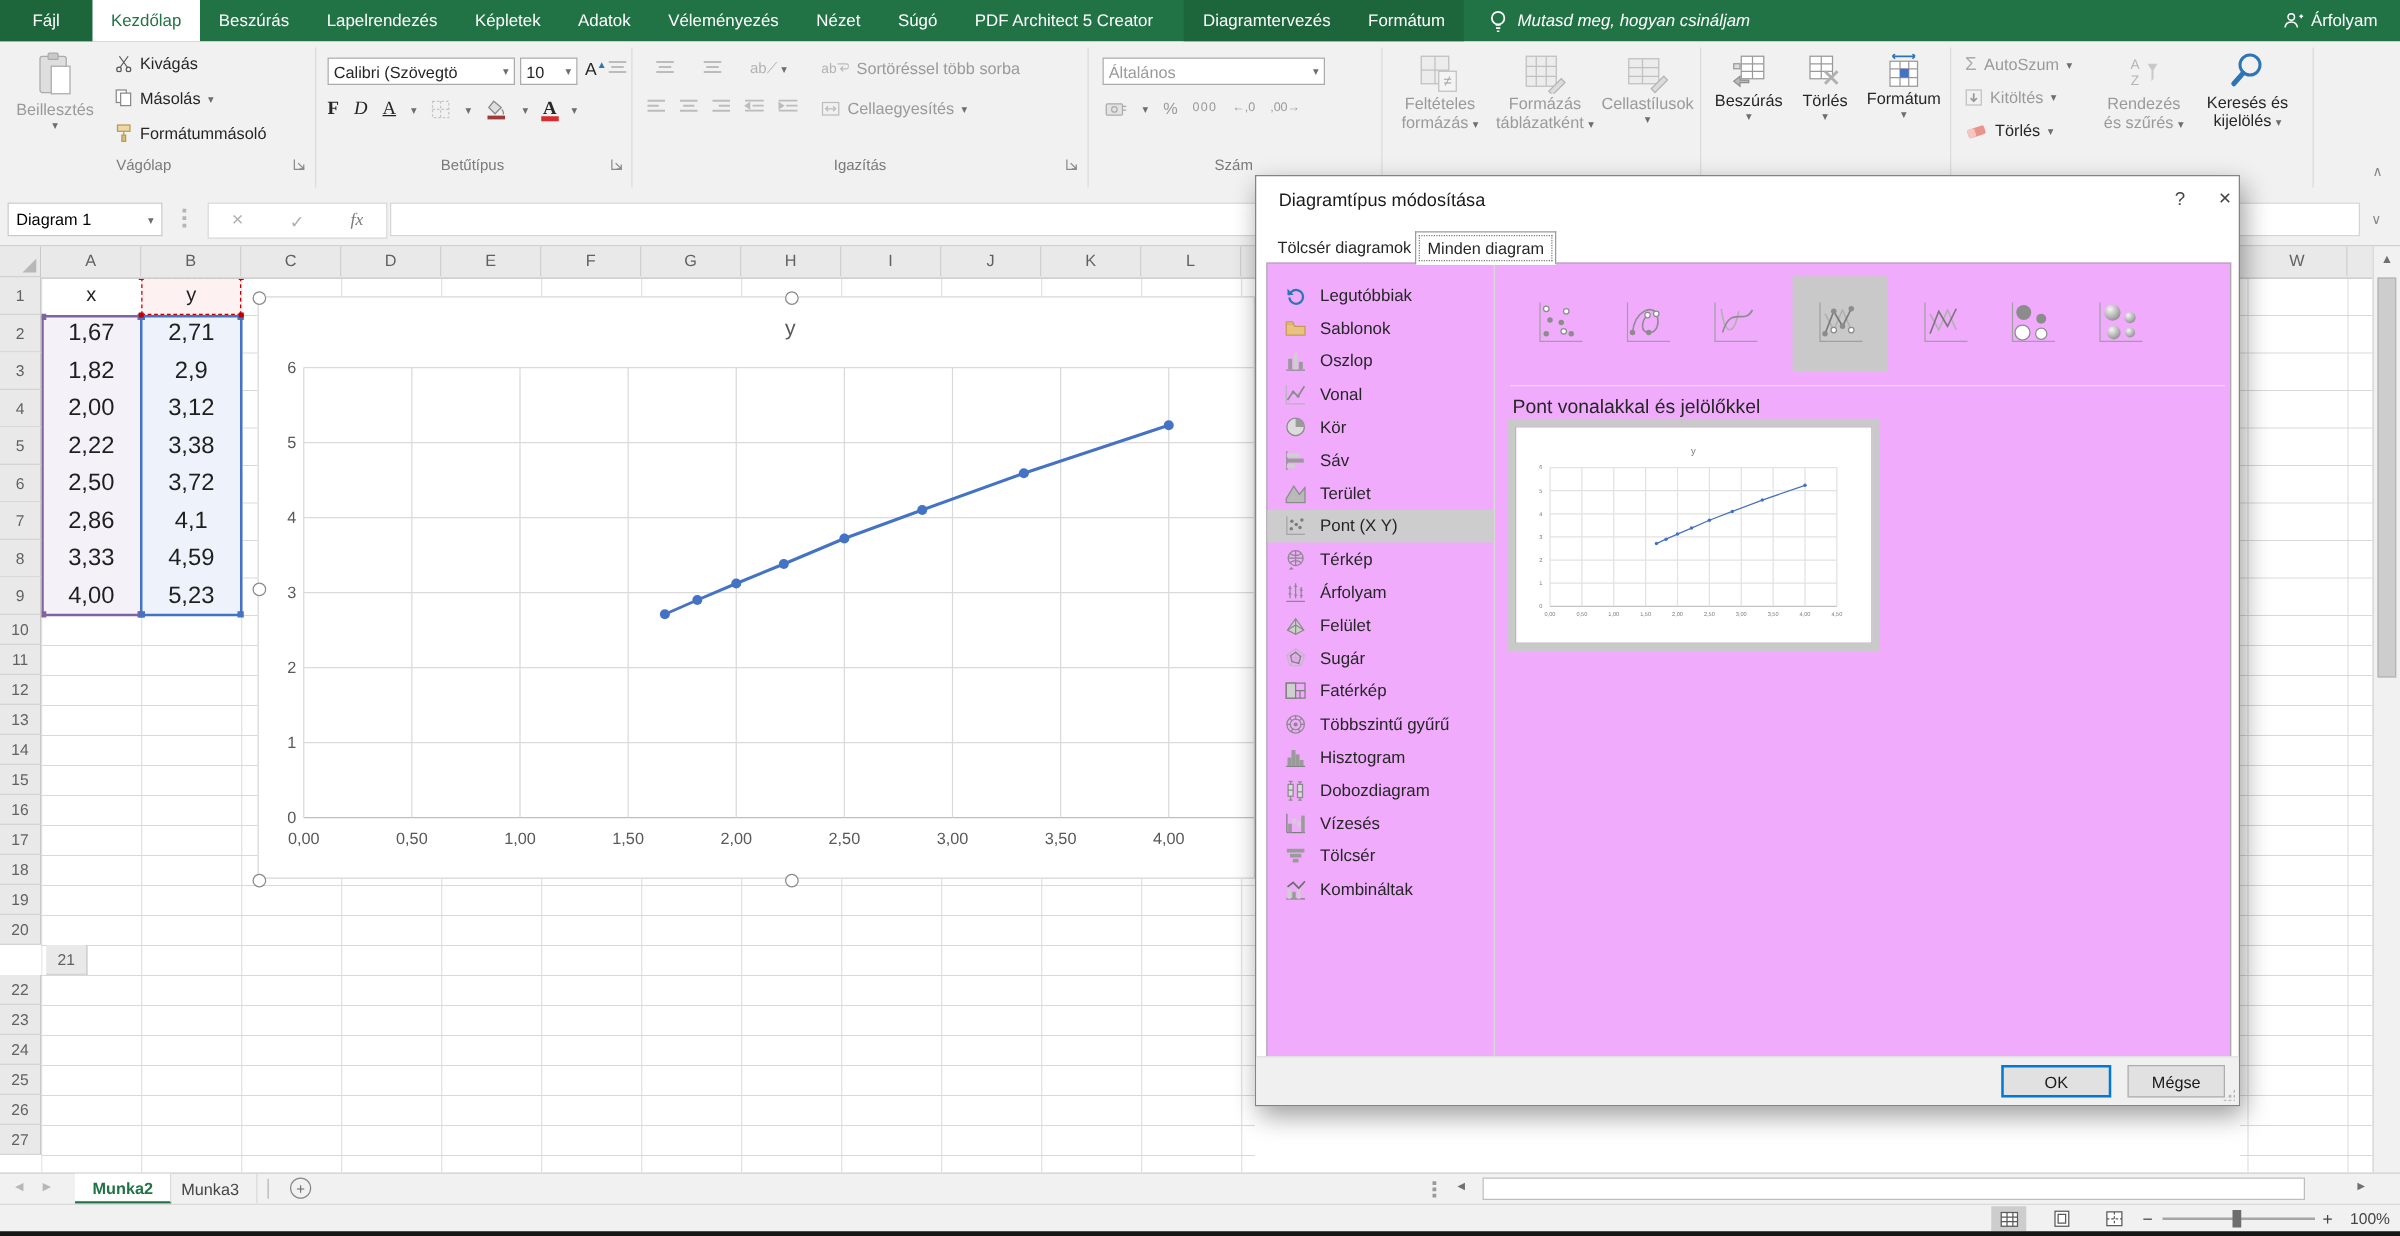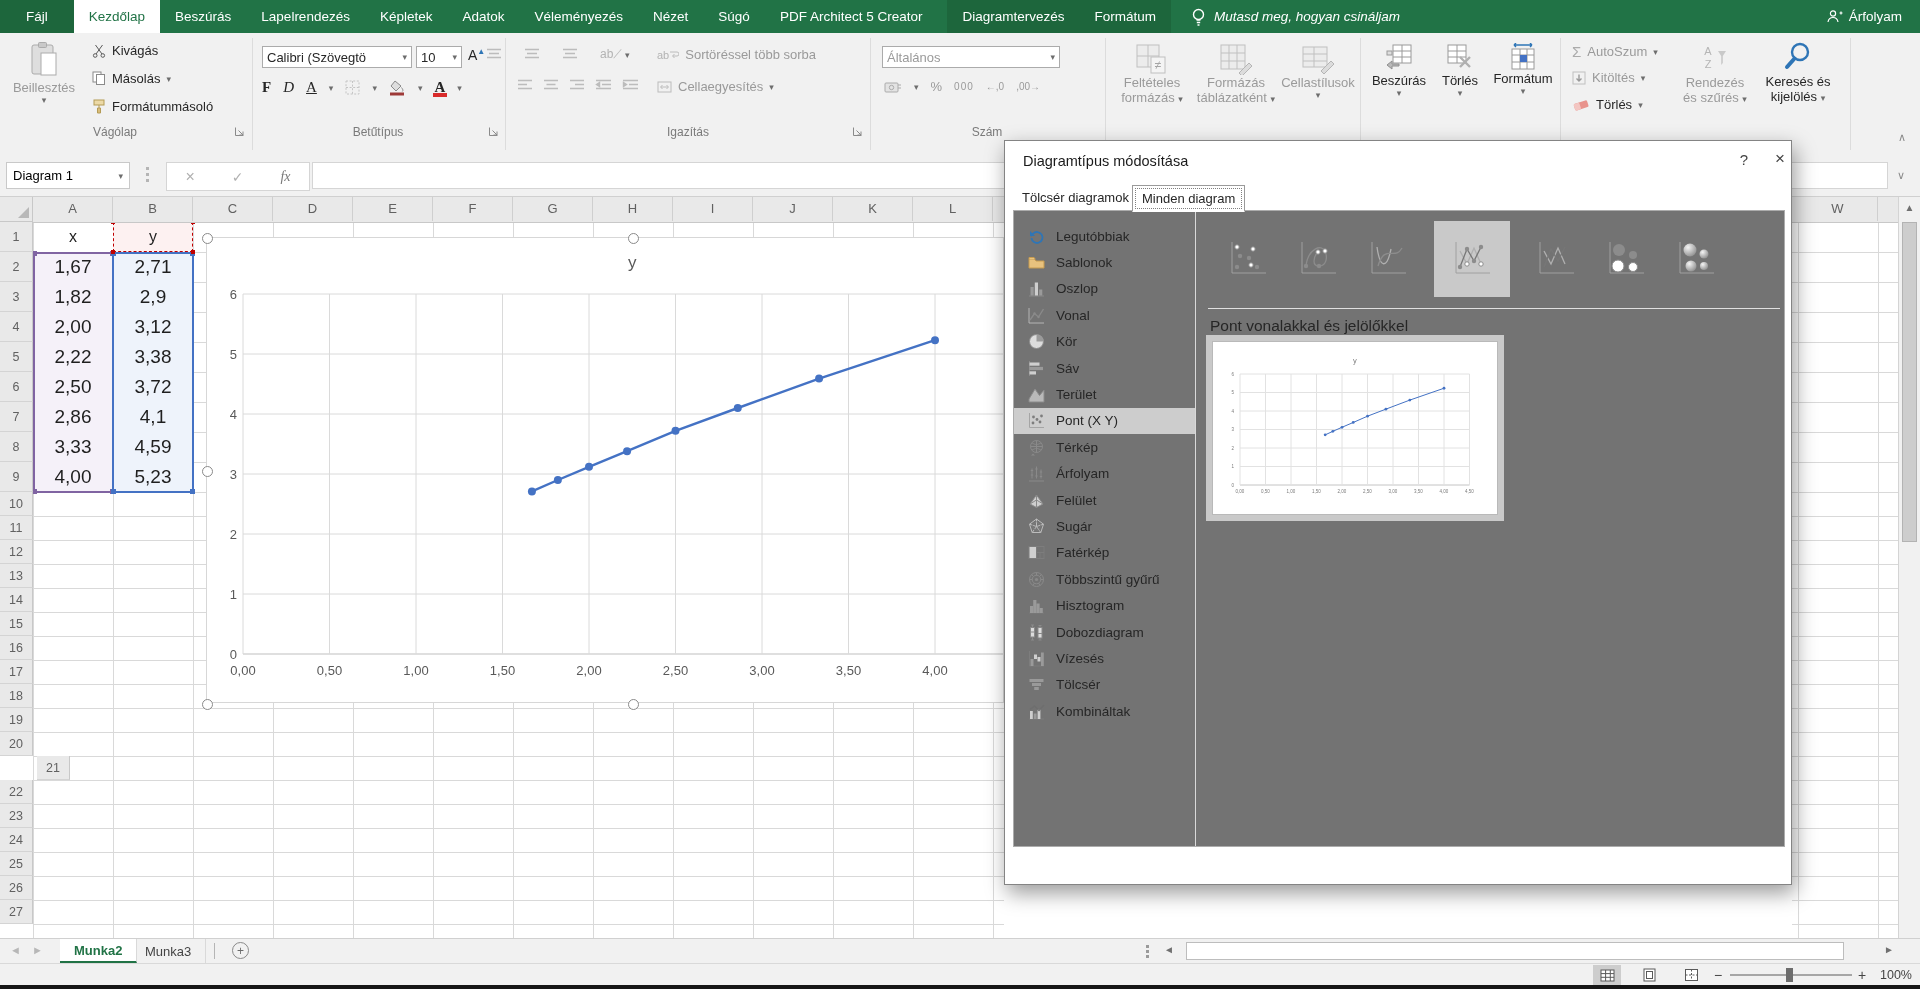--- a/index.html
+++ b/index.html
@@ -43,21 +43,21 @@
   
   #chart{position:absolute;left:206px;top:237px;width:798px;height:466px;background:#fff;border:1px solid #d7d7d7;box-sizing:border-box;z-index:7;overflow:hidden;}
   .hd{position:absolute;width:9px;height:9px;border-radius:50%;background:#fff;border:1px solid #8a8a8a;z-index:8;}
   
   .dlg{position:absolute;left:1004px;top:140px;width:788px;height:745px;background:#fff;border:1px solid #848484;box-shadow:3px 8px 20px rgba(0,0,0,.4);z-index:30;font-size:13px;color:#262626;box-sizing:border-box;}
   .dlg-title{position:absolute;left:18px;top:12px;font-size:14.5px;color:#1a1a1a;}
   .dlg-help{position:absolute;top:10px;left:726px;width:26px;text-align:center;color:#444;font-size:15px;}
   .dlg-close{position:absolute;top:8px;left:762px;width:26px;text-align:center;color:#444;font-size:17px;}
   .dlg-tab{position:absolute;top:44px;height:25px;line-height:25px;padding:0 9px;}
   .dlg-tab.active{background:#fff;border:1px solid #9a9a9a;border-bottom:1px solid #fff;outline:1px dotted #808080;outline-offset:-4px;z-index:2;}
-  .dlg-body{position:absolute;left:8px;top:69px;width:772px;height:637px;border:1px solid #acacac;background:#737373;box-sizing:border-box;}
+  .dlg-body{position:absolute;left:8px;top:69px;width:772px;height:637px;border:1px solid #acacac;background:#f0abfc;box-sizing:border-box;}
   .catpanel{position:absolute;left:0;top:0;width:182px;height:635px;border-right:1px solid #d9d9d9;box-sizing:border-box;padding-top:12px;}
   .cat{height:26.4px;display:flex;align-items:center;padding-left:14px;gap:11px;font-size:13.5px;color:#262626;}
   .cat.sel{background:#cdcdcd;}
   .cat .ci{width:17px;height:17px;display:inline-flex;}
   .subrow{position:absolute;left:182px;top:0;width:588px;height:96px;display:flex;align-items:center;padding-left:28px;gap:22px;box-sizing:border-box;}
   .sub{width:48px;height:48px;display:flex;align-items:center;justify-content:center;}
   .sub.sel{background:#c9c9c9;padding:14px;}
   .subhr{position:absolute;left:194px;top:97px;width:572px;height:1px;background:#e0e0e0;}
   .subhead{position:absolute;left:196px;top:106px;font-size:15.5px;color:#262626;}
   .prevbox{position:absolute;left:198px;top:130px;width:284px;height:172px;border:1px solid #b9b9b9;outline:6px solid #c9c9c9;background:#fff;display:flex;align-items:center;justify-content:center;}
@@ -930,20 +930,25 @@
             <circle cx="122" cy="78.28" r="1.4" fill="#4472c4"></circle>
             <circle cx="133.22000000000003" cy="73.47" r="1.4" fill="#4472c4"></circle>
             <circle cx="147.5" cy="67.17999999999999" r="1.4" fill="#4472c4"></circle>
             <circle cx="165.85999999999999" cy="60.150000000000006" r="1.4" fill="#4472c4"></circle>
             <circle cx="189.83" cy="51.08500000000001" r="1.4" fill="#4472c4"></circle>
             <circle cx="224" cy="39.24499999999999" r="1.4" fill="#4472c4"></circle>
             <text x="134.75" y="14" text-anchor="middle" font-size="7.5" fill="#7a7a7a">y</text>
           </svg>
         </div>
     </div>
+    <div class="dlg-footer">
+      <div class="dbtn primary" style="left:596px;width:88px">OK</div>
+      <div class="dbtn" style="left:697px;width:78px">Mégse</div>
+      <div class="grip"></div>
+    </div>
   </div>
 
   <div class="tabstrip">
     <span style="position:absolute;left:10px;top:5px;color:#b7b7b7;font-size:11px">◄</span>
     <span style="position:absolute;left:32px;top:5px;color:#b7b7b7;font-size:11px">►</span>
     <div class="sheettab active" style="left:60px">Munka2</div>
     <div class="sheettab" style="left:131px">Munka3</div>
     <div style="position:absolute;left:214px;top:4px;width:1px;height:16px;background:#b5b5b5"></div>
     <div style="position:absolute;left:232px;top:3px;width:17px;height:17px;border:1px solid #8a8a8a;border-radius:50%;display:flex;align-items:center;justify-content:center;color:#6a6a6a;font-size:12px;box-sizing:border-box">+</div>
     <div class="vdots"></div>

